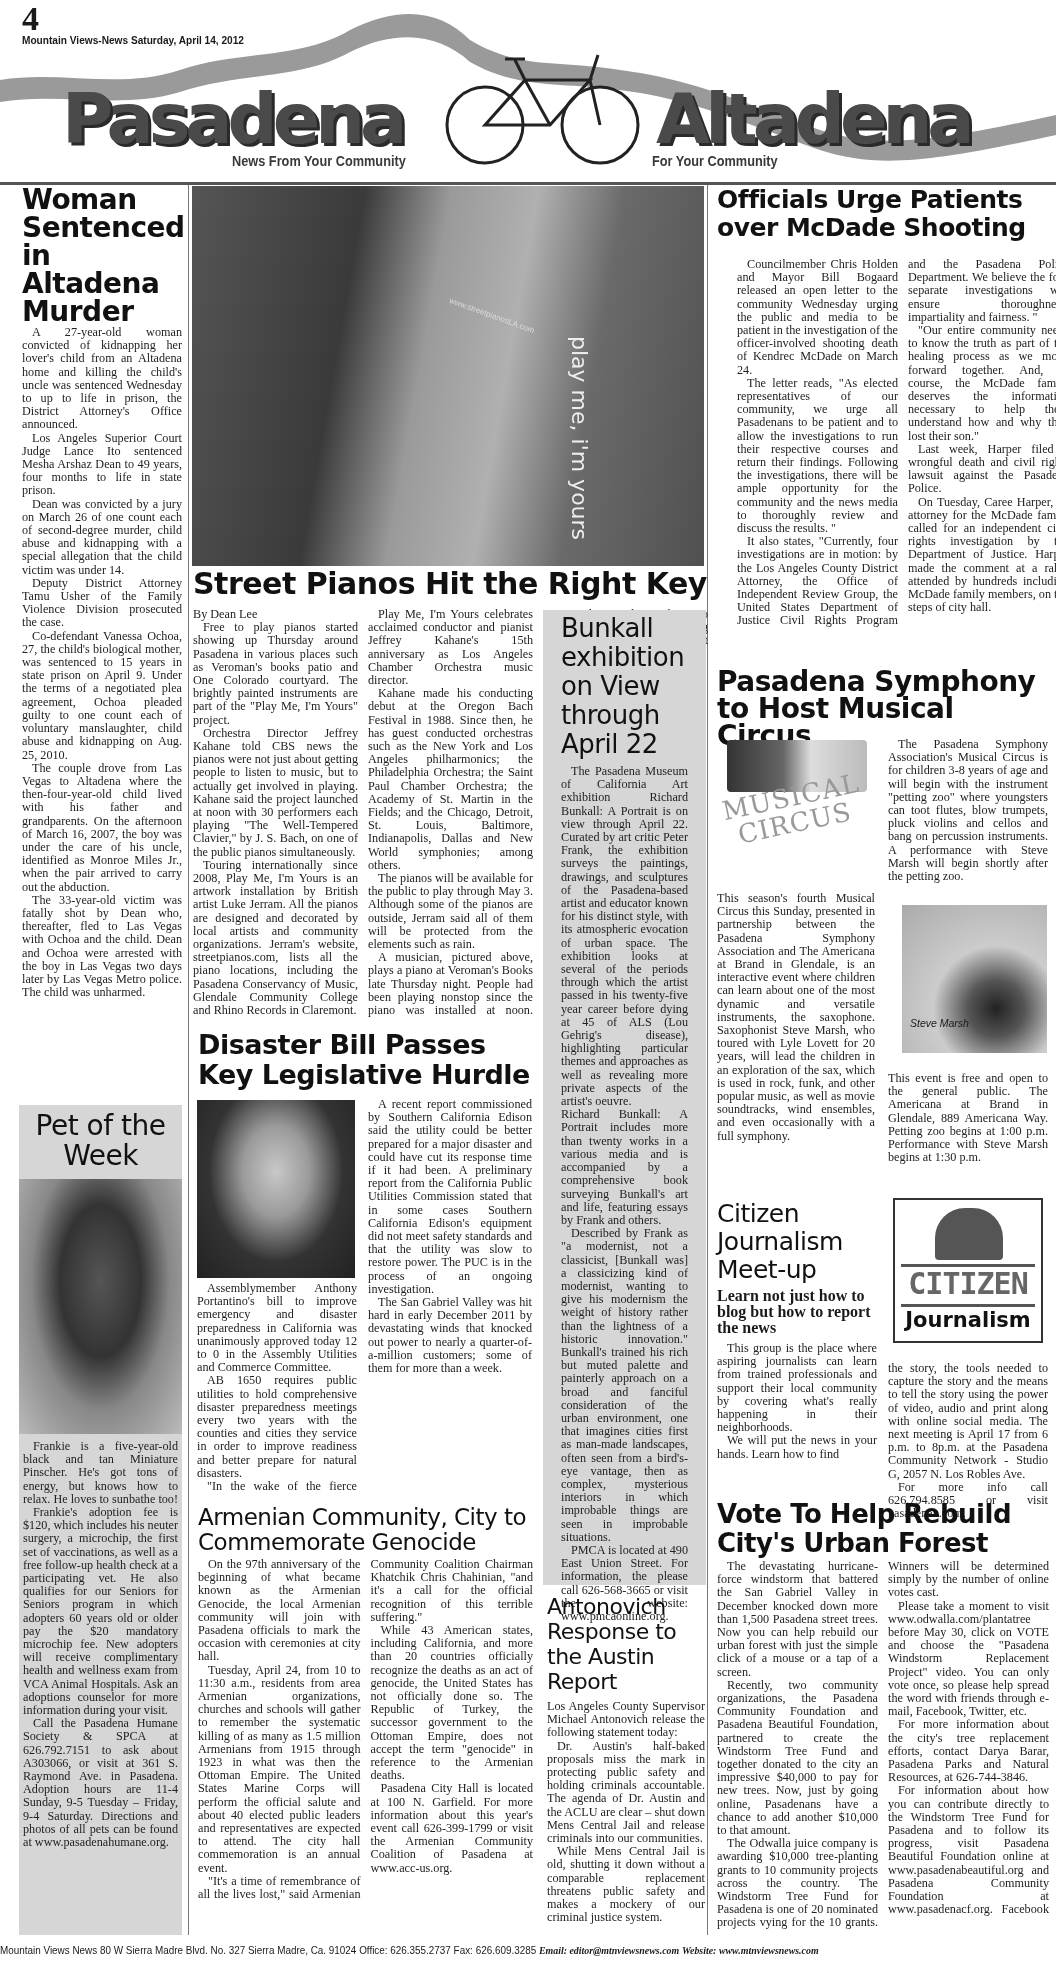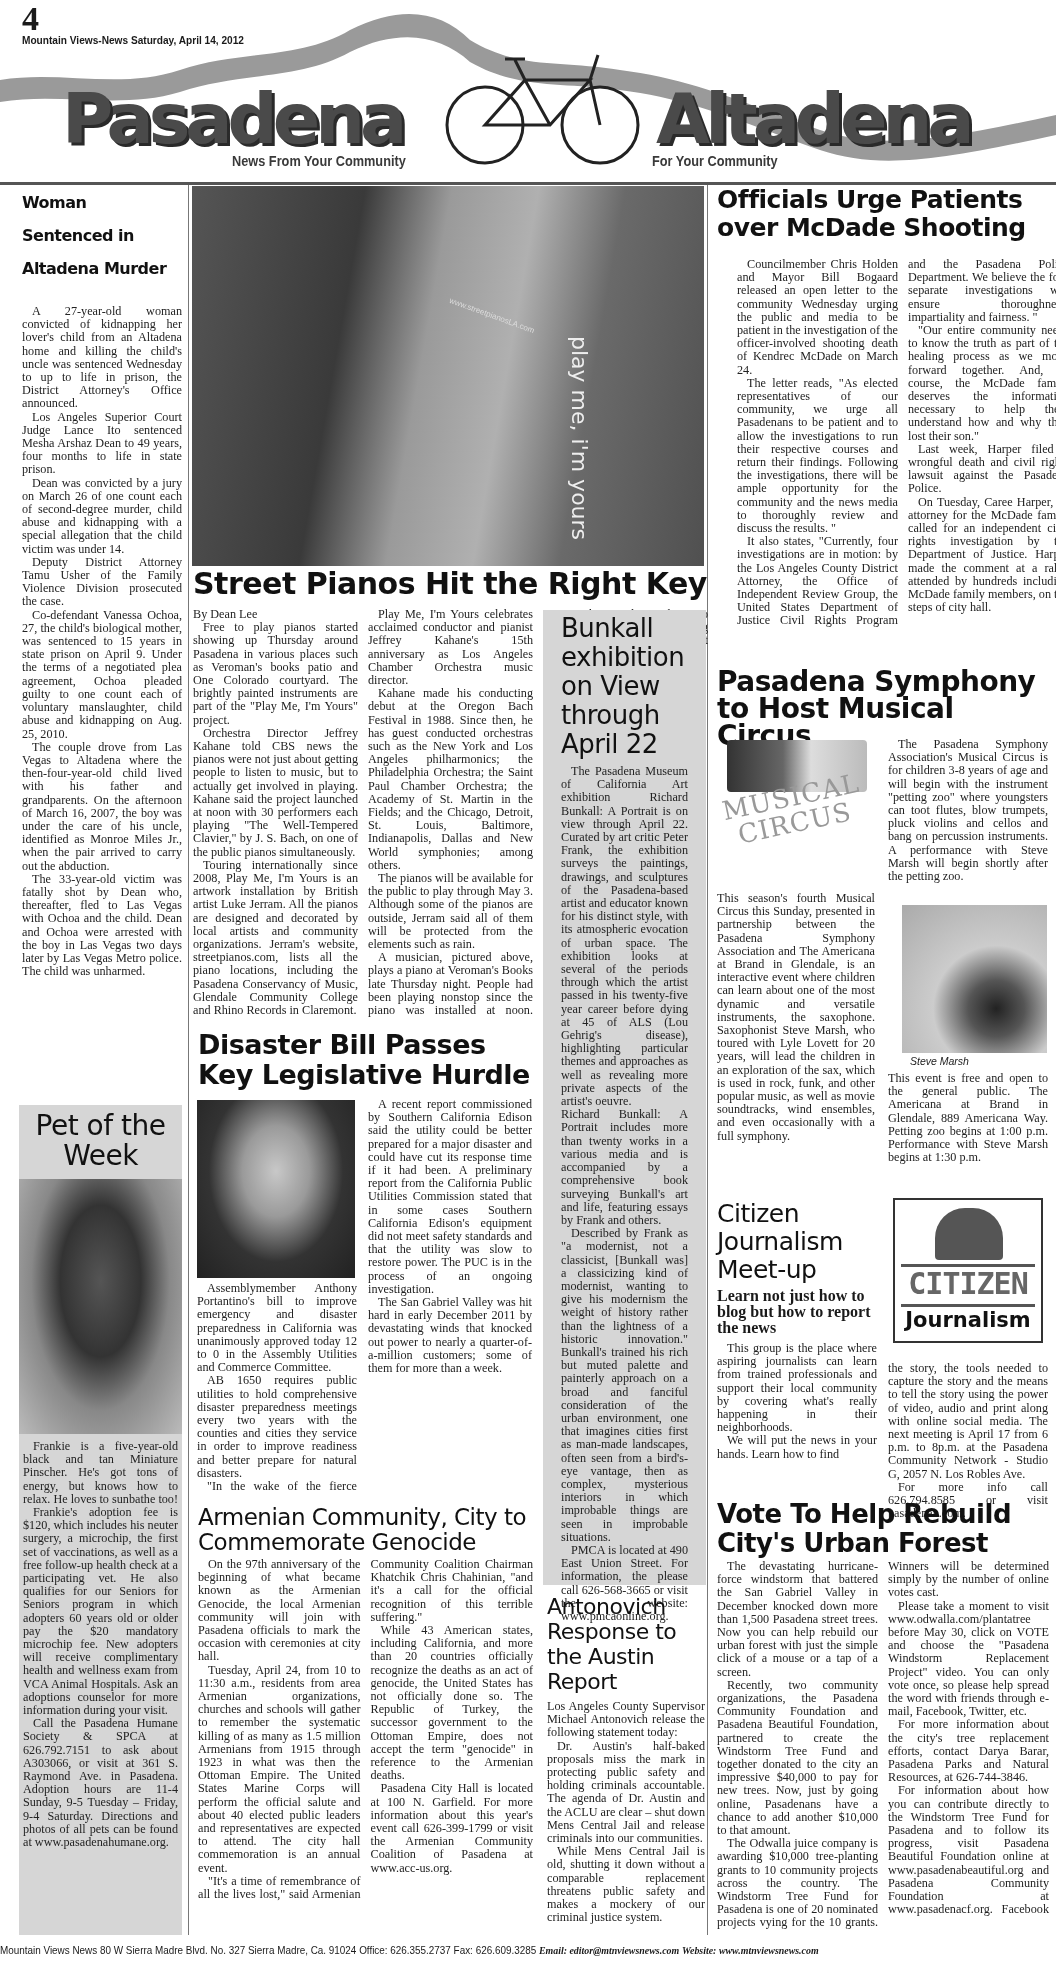--- a/index.html
+++ b/index.html
@@ -39,21 +39,21 @@
   </svg>
   <div class="abs mast-tag" style="left:232px;top:152px;">News From Your Community</div>
   <div class="abs mast-tag" style="left:652px;top:152px;">For Your Community</div>
 </div>
 
 <div class="abs rule" style="left:0;top:182px;width:1056px;height:3px;"></div>
 <div class="abs vline" style="left:188px;top:185px;height:1750px;"></div>
 <div class="abs vline" style="left:707px;top:185px;height:1750px;"></div>
 
 <div class="abs" style="left:22px;top:186px;width:160px;">
-  <div class="head-sans" style="font-size:16px;line-height:33px;margin-bottom:20px;">Woman Sentenced in Altadena Murder</div>
+  <div class="head-sans" style="font-size:28px;line-height:28px;margin-bottom:0;">Woman Sentenced in Altadena Murder</div>
   <div class="body-text">
     <p>A 27-year-old woman convicted of kidnapping her lover's child from an Altadena home and killing the child's uncle was sentenced Wednesday to up to life in prison, the District Attorney's Office announced.</p>
     <p>Los Angeles Superior Court Judge Lance Ito sentenced Mesha Arshaz Dean to 49 years, four months to life in state prison.</p>
     <p>Dean was convicted by a jury on March 26 of one count each of second-degree murder, child abuse and kidnapping with a special allegation that the child victim was under 14.</p>
     <p>Deputy District Attorney Tamu Usher of the Family Violence Division prosecuted the case.</p>
     <p>Co-defendant Vanessa Ochoa, 27, the child's biological mother, was sentenced to 15 years in state prison on April 9. Under the terms of a negotiated plea agreement, Ochoa pleaded guilty to one count each of voluntary manslaughter, child abuse and kidnapping on Aug. 25, 2010.</p>
     <p>The couple drove from Las Vegas to Altadena where the then-four-year-old child lived with his father and grandparents. On the afternoon of March 16, 2007, the boy was under the care of his uncle, identified as Monroe Miles Jr., when the pair arrived to carry out the abduction.</p>
     <p>The 33-year-old victim was fatally shot by Dean who, thereafter, fled to Las Vegas with Ochoa and the child. Dean and Ochoa were arrested with the boy in Las Vegas two days later by Las Vegas Metro police. The child was unharmed.</p>
   </div>
 </div>
@@ -151,21 +151,21 @@
   <div class="abs" style="left:4px;top:42px;font-family:'DejaVu Serif',serif;font-size:26px;color:#999;transform:rotate(-12deg);letter-spacing:1px;">MUSICAL</div>
   <div class="abs" style="left:20px;top:68px;font-family:'DejaVu Serif',serif;font-size:26px;color:#999;transform:rotate(-12deg);letter-spacing:1px;">CIRCUS</div>
 </div>
 <div class="abs body-text" style="left:717px;top:892px;width:158px;">
   <p style="text-indent:0;">This season's fourth Musical Circus this Sunday, presented in partnership between the Pasadena Symphony Association and The Americana at Brand in Glendale, is an interactive event where children can learn about one of the most dynamic and versatile instruments, the saxophone. Saxophonist Steve Marsh, who toured with Lyle Lovett for 20 years, will lead the children in an exploration of the sax, which is used in rock, funk, and other popular music, as well as movie soundtracks, wind ensembles, and even occasionally with a full symphony.</p>
 </div>
 <div class="abs body-text" style="left:888px;top:738px;width:160px;">
   <p>The Pasadena Symphony Association's Musical Circus is for children 3-8 years of age and will begin with the instrument "petting zoo" where youngsters can toot flutes, blow trumpets, pluck violins and cellos and bang on percussion instruments. A performance with Steve Marsh will begin shortly after the petting zoo.</p>
 </div>
 <div class="abs photo" style="left:902px;top:905px;width:145px;height:148px;background:radial-gradient(circle at 65% 70%,#222 0,#555 20%,#ccc 45%,#aaa 100%);"></div>
-<div class="abs caption" style="left:910px;top:1055px;">Steve Marsh</div>
+<div class="abs caption" style="left:910px;top:1017px;">Steve Marsh</div>
 <div class="abs body-text" style="left:888px;top:1072px;width:160px;">
   <p style="text-indent:0;">This event is free and open to the general public. The Americana at Brand in Glendale, 889 Americana Way. Petting zoo begins at 1:00 p.m. Performance with Steve Marsh begins at 1:30 p.m.</p>
 </div>
 
 <div class="abs" style="left:717px;top:1200px;width:160px;">
   <div class="head-sans" style="font-size:25px;line-height:28px;font-weight:normal;">Citizen Journalism Meet-up</div>
   <div style="font-family:'Liberation Serif',serif;font-weight:bold;font-size:16px;line-height:16px;margin:4px 0 6px 0;">Learn not just how to blog but how to report the news</div>
   <div class="body-text">
     <p>This group is the place where aspiring journalists can learn from trained professionals and support their local community by covering what's really happening in their neighborhoods.</p>
     <p>We will put the news in your hands. Learn how to find</p>

